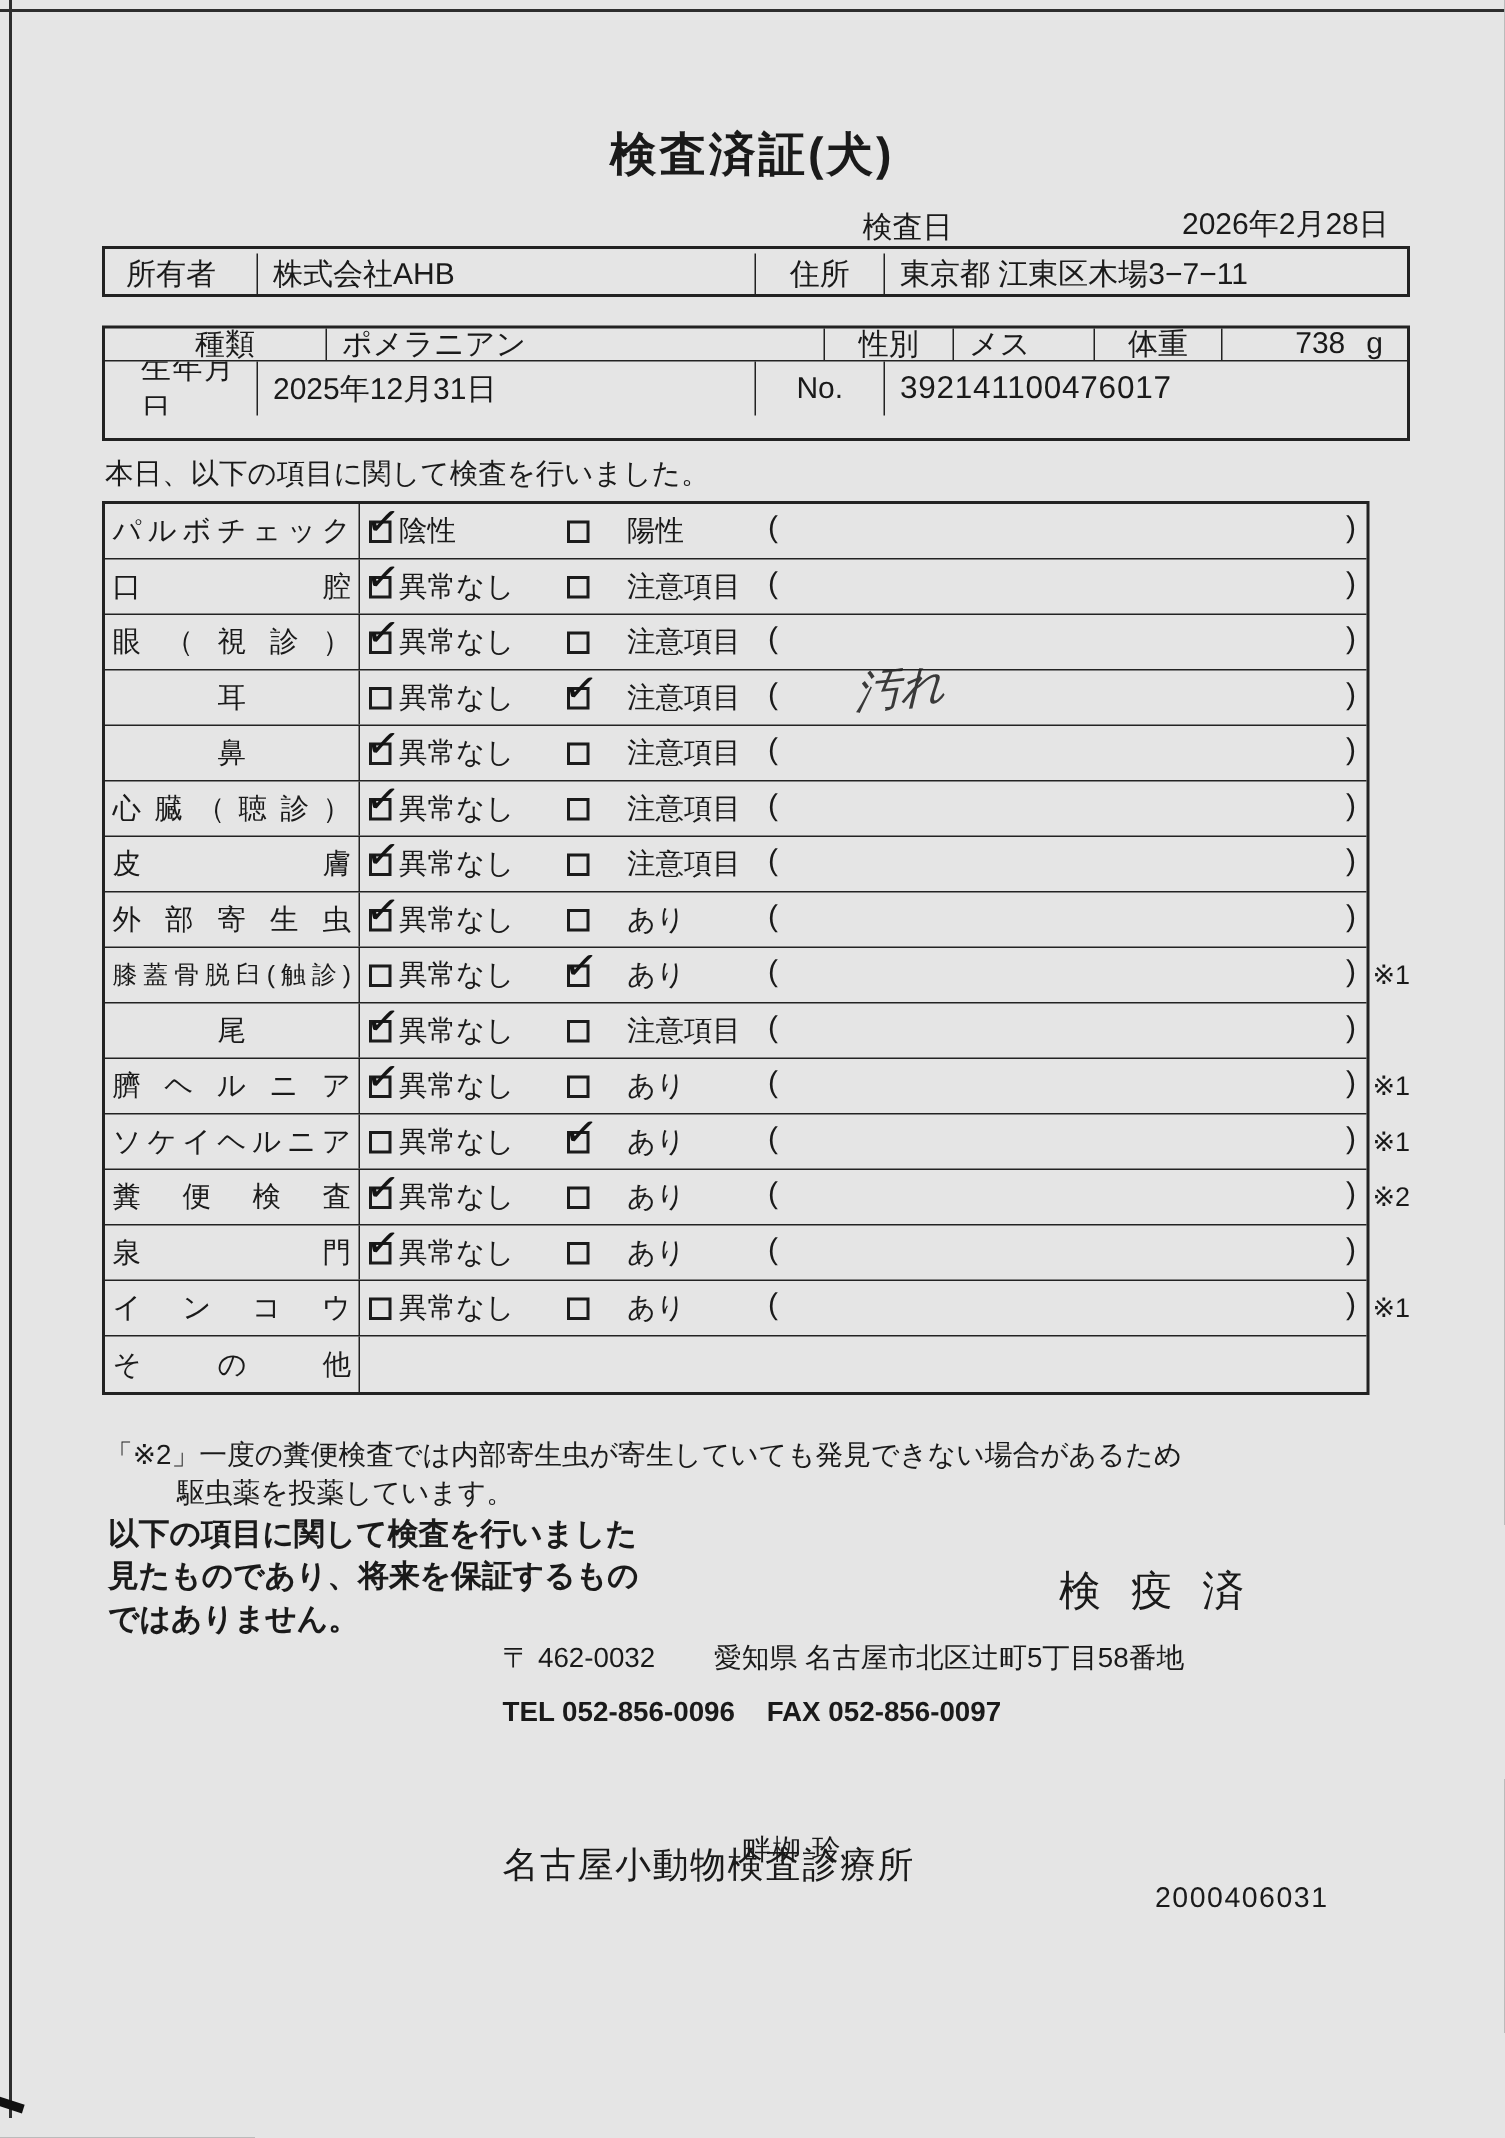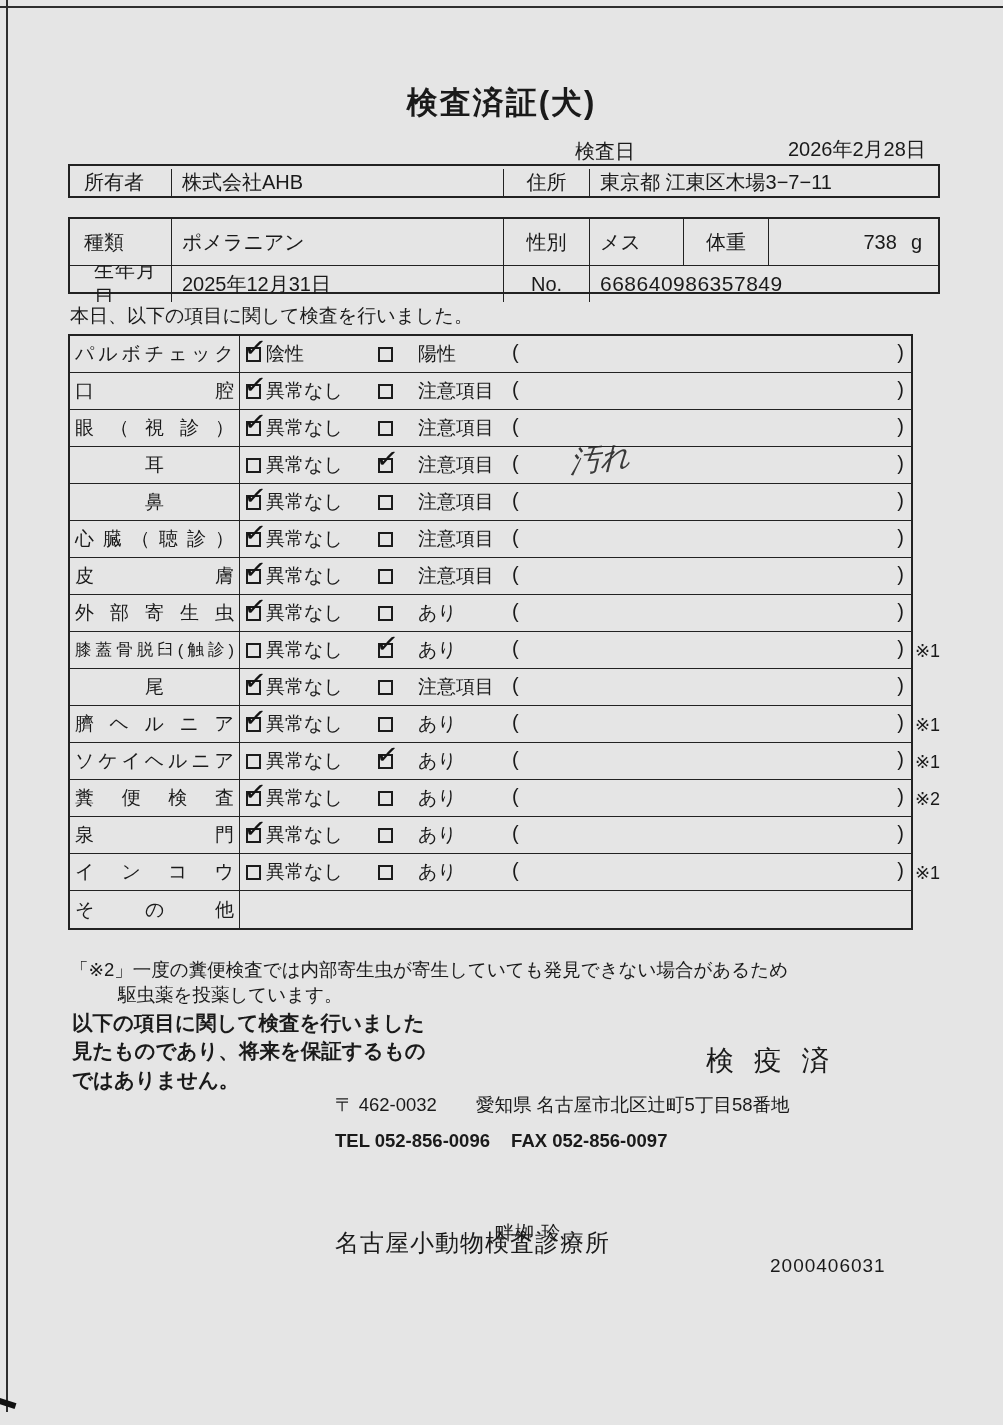--- a/index.html
+++ b/index.html
@@ -17,21 +17,21 @@
 
   .exam-date-label { position:absolute; left:575px; top:138px; font-size:20px; }
   .exam-date-value { position:absolute; left:788px; top:136px; font-size:20px; }
 
   
   .tableA { position:absolute; left:68px; top:164px; width:872px; height:34px;
             border:2px solid #222; display:flex;align-items:flex-end; }
   .tableB { position:absolute; left:68px; top:217px; width:872px; height:77px;
             border:2px solid #222; }
   .row { display:flex; }
-  .rowB1 { height:47px; border-bottom:1px solid #222; }
+  .rowB1 { height:22px; border-bottom:1px solid #222;padding-left:46px; }
   .rowB2 { height:36px; }
   .cell { display:flex; align-items:center; border-right:1px solid #222; overflow:hidden; }
   .cell.noborder { border-right:none; }
   .lab { font-size:20px; padding-left:14px; }
   .lab.center { justify-content:center; padding-left:0; }
   .val { font-size:20px; padding-left:10px; }
   .w102 { width:102px; flex:none; }
   .w332 { width:332px; flex:none; }
   .w86  { width:86px; flex:none; }
   .w94  { width:94px; flex:none; }
@@ -113,21 +113,21 @@
       <div class="cell lab w85 center">体重</div>
       <div class="cell val flex1 noborder weight">
         <span>738</span>
         <span class="unit">g</span>
       </div>
     </div>
     <div class="row rowB2">
       <div class="cell lab w102 birthlab">生年月日</div>
       <div class="cell val w332">2025年12月31日</div>
       <div class="cell lab w86 center">No.</div>
-      <div class="cell val flex1 noborder num">668640986357849</div>
+      <div class="cell val flex1 noborder num">392141100476017</div>
     </div>
   </div>
 
   <div class="intro">本日、以下の項目に関して検査を行いました。</div>
 
   <div class="insp-table">
       <div class="irow">
         <div class="ilabel spread">
           <span>パ</span>
           <span>ル</span>

